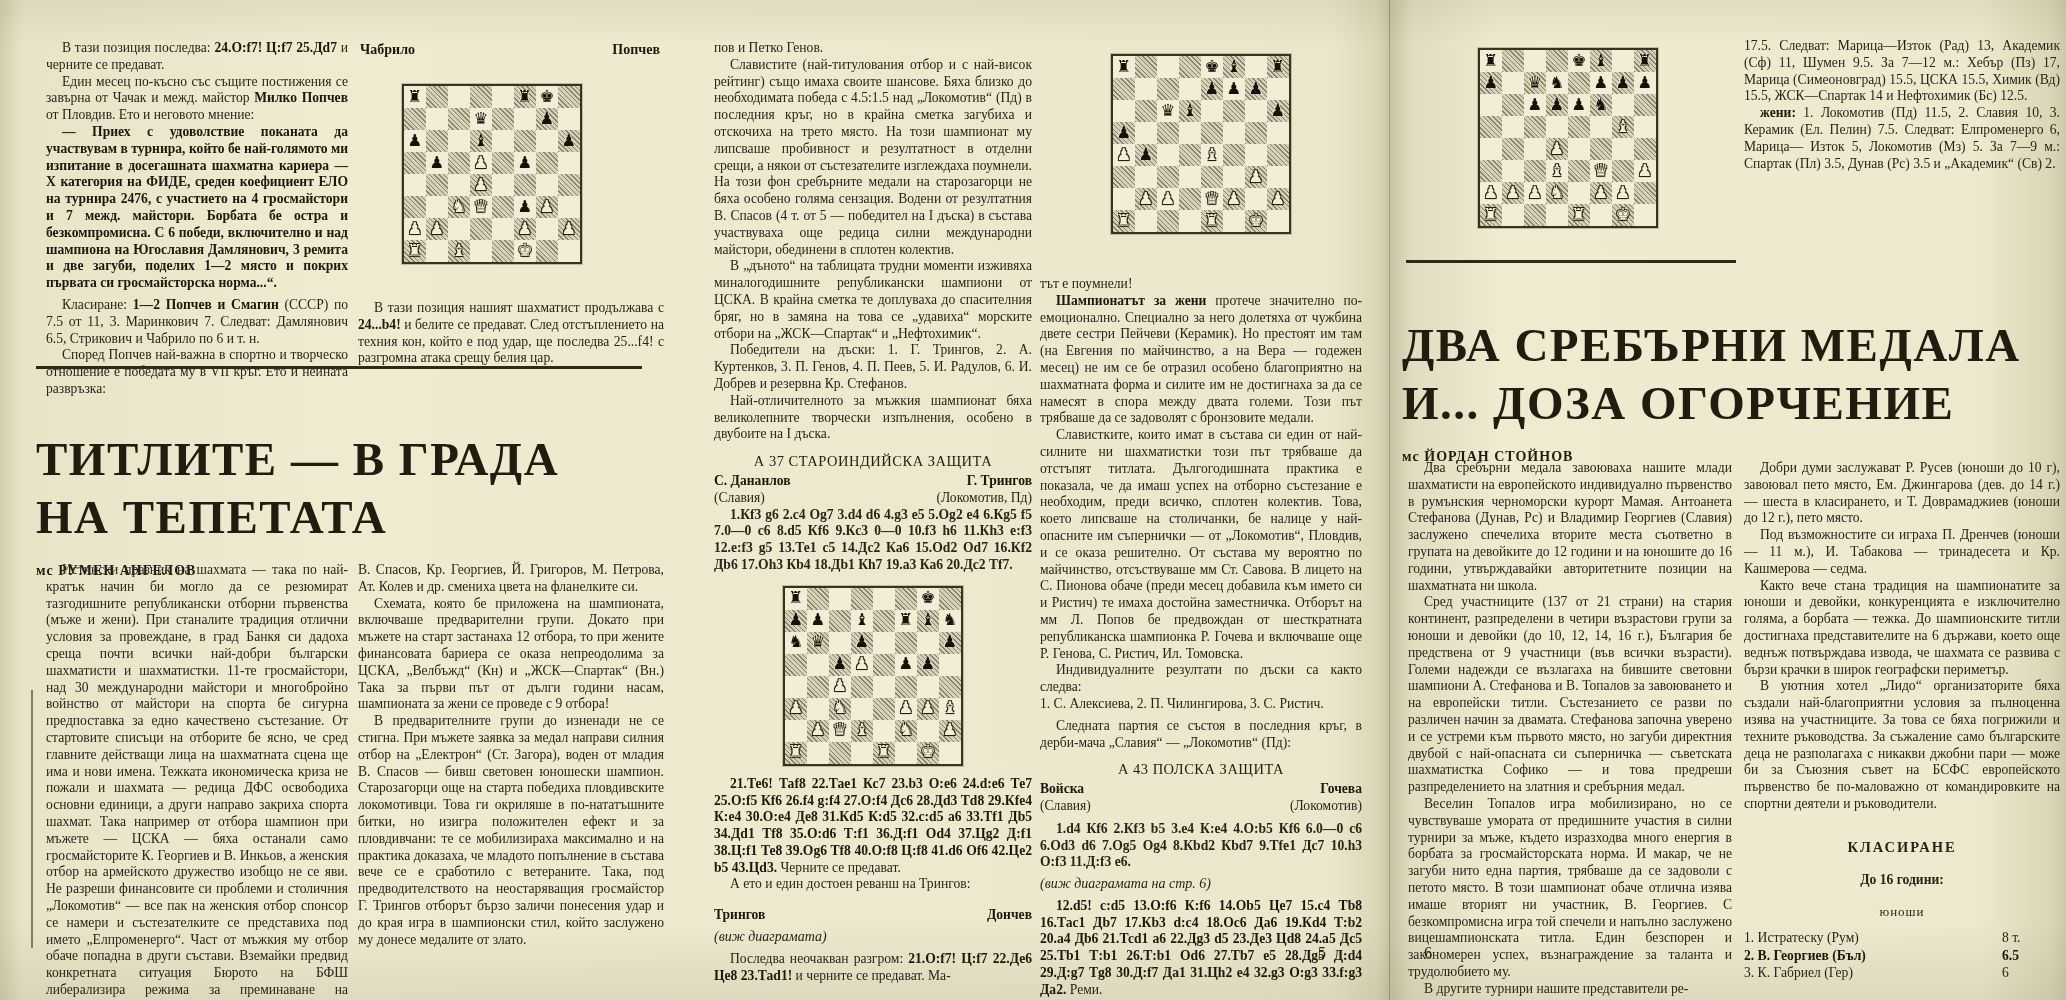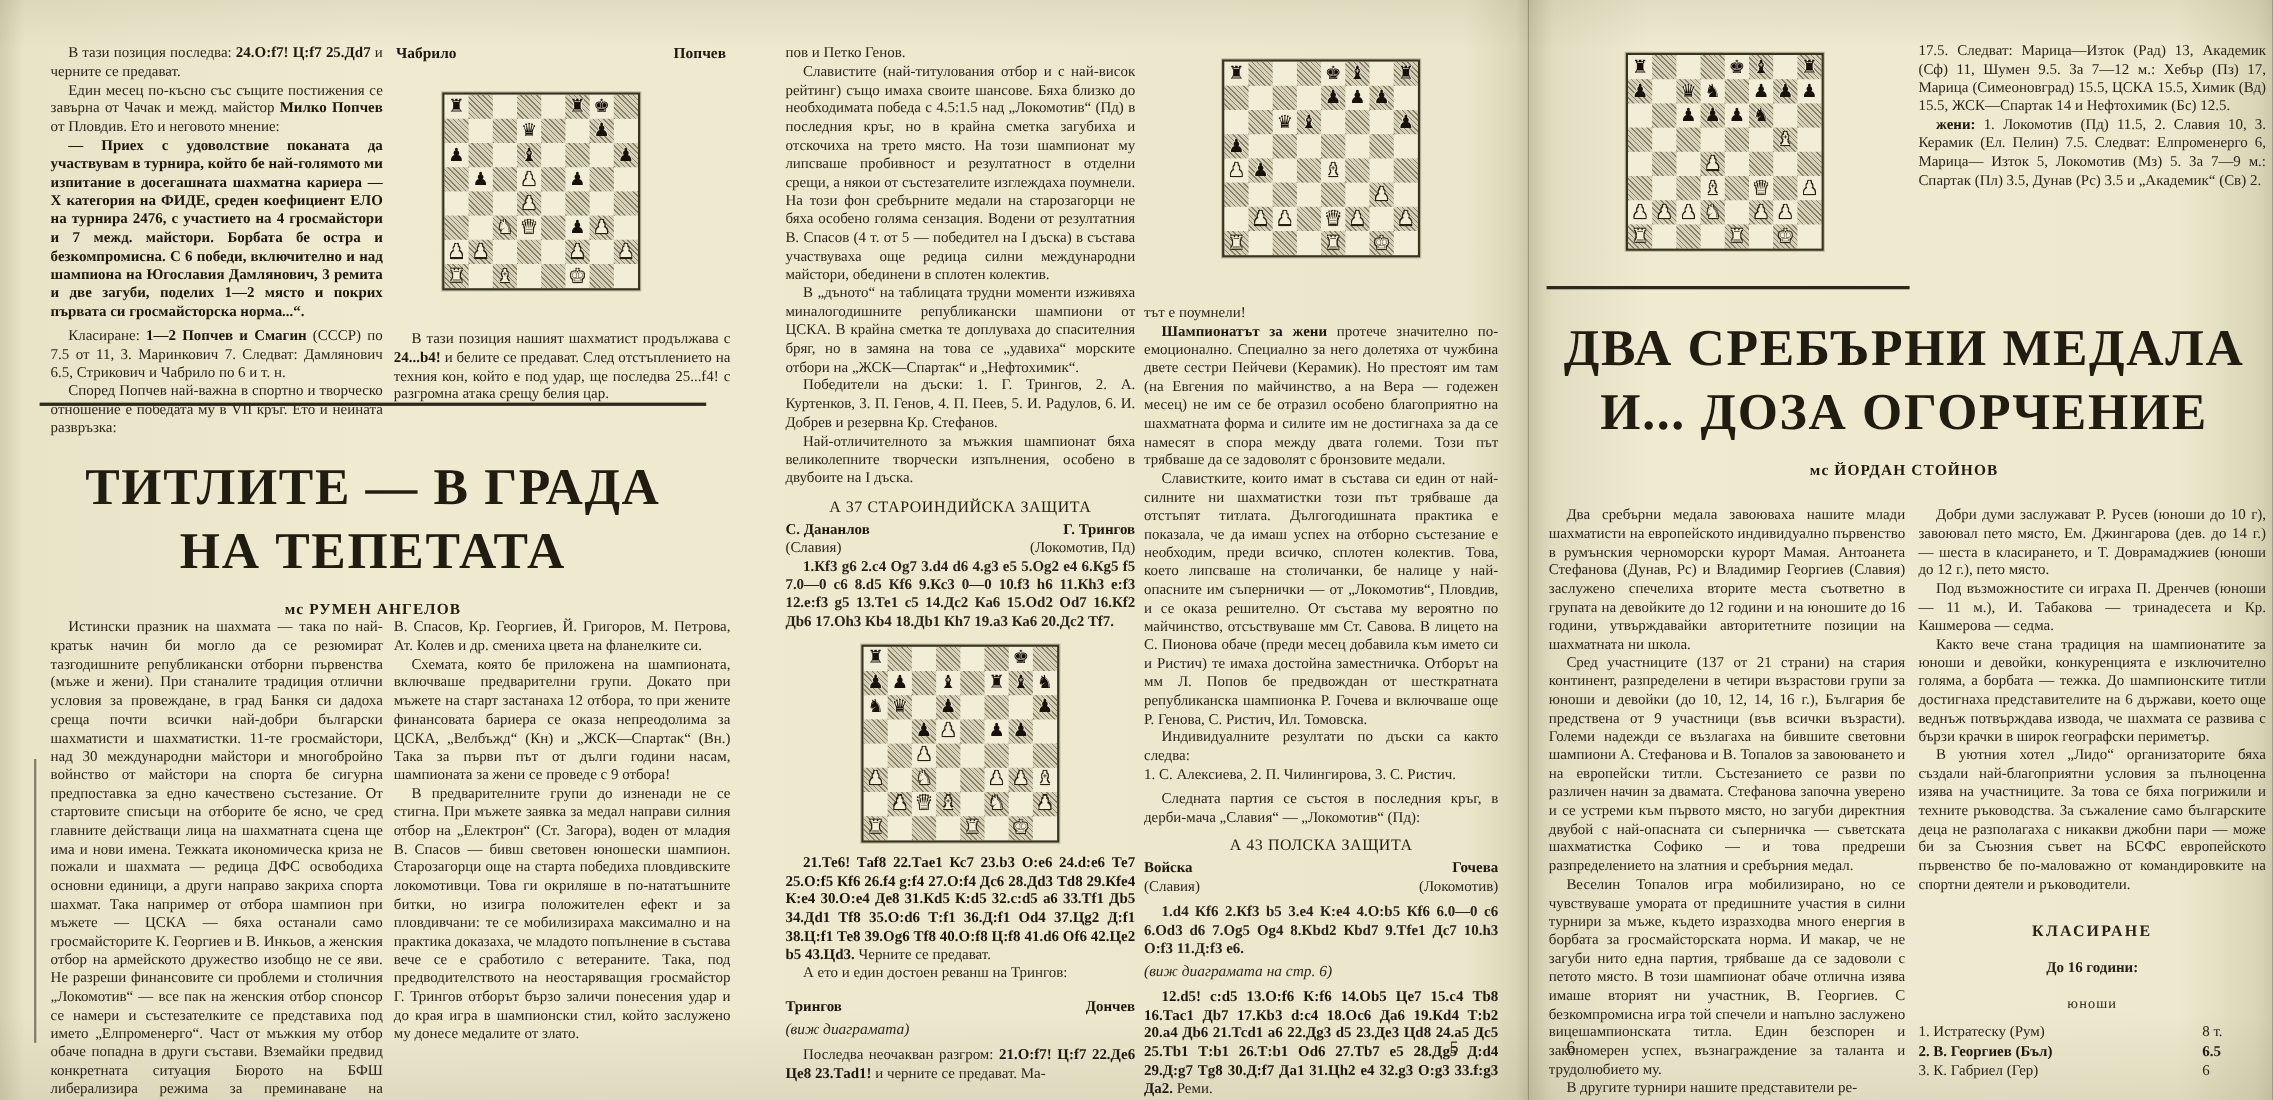--- a/index.html
+++ b/index.html
@@ -13,21 +13,21 @@
   .abs { position:absolute; }
   .col { position:absolute; text-align:justify; font-size:13.6px; line-height:16.8px; }
   .col p { margin:0; text-indent:16px; }
   .col p.ni { text-indent:0; }
   .col p.gap { margin-top:5px; }
   b { color:#1d180d; }
   .rule { position:absolute; height:3px; background:#2e2a1b; }
   .vmark { position:absolute; width:2px; background:rgba(45,40,24,.55); }
   .gutterline { position:absolute; left:1389px; top:0; width:1px; height:1000px; background:rgba(80,72,48,.35); }
 
-  .head { position:absolute; text-align:center; font-weight:bold; color:#211c10; }
+  .head { position:absolute; text-align:left; font-weight:bold; color:#211c10;margin-top:28px; }
   .head .hl { font-size:47px; line-height:58px; letter-spacing:1.5px; white-space:nowrap; }
   .head .by { margin-top:17px; font-size:14px; letter-spacing:1px; font-weight:bold; }
 
   .cap-row { position:absolute; display:flex; justify-content:space-between; font-weight:bold; font-size:14px; color:#1d180d;font-family:Liberation Serif, serif; }
 
   .board { display:grid; grid-template-rows:repeat(8,1fr); grid-template-columns:repeat(8,1fr);
            width:180px; height:180px; border:2px solid #38331f; box-sizing:border-box;
            background:#f2edd6; box-shadow:0 0 0 1px rgba(56,51,31,.25); }
   .sq { position:relative; }
   .sq.d { background-color:rgba(86,78,52,.18);
@@ -186,21 +186,21 @@
         </div>
         <div class="sq d"></div>
         <div class="sq l"></div>
       </div>
   </div>
   <div class="col" style="left:358px; top:300px; width:306px;">
     <p><span>В тази позиция нашият шахматист продължава с </span><b>24...b4!</b><span> и белите се предават. След отстъплението на техния кон, който е под удар, ще последва 25...f4! с разгромна атака срещу белия цар.</span></p>
   </div>
 
   <div class="rule" style="left:36px; top:366px; width:606px;"></div>
-  <div class="head" style="left:36px; top:414px; width:606px;">
+  <div class="head" style="left:36px; top:402px; width:606px;">
     <div class="hl">ТИТЛИТЕ — В ГРАДА</div>
     <div class="hl">НА ТЕПЕТАТА</div>
     <div class="by">мс РУМЕН АНГЕЛОВ</div>
   </div>
 
   <div class="col" style="left:46px; top:562px; width:302px;">
     <p>Истински празник на шахмата — така по най-кратък начин би могло да се резюмират тазгодишните републикански отборни първенства (мъже и жени). При станалите традиция отлични условия за провеждане, в град Банкя си дадоха среща почти всички най-добри български шахматисти и шахматистки. 11-те гросмайстори, над 30 международни майстори и многобройно войнство от майстори на спорта бе сигурна предпоставка за едно качествено състезание. От стартовите списъци на отборите бе ясно, че сред главните действащи лица на шахматната сцена ще има и нови имена. Тежката икономическа криза не пожали и шахмата — редица ДФС освободиха основни единици, а други направо закриха спорта шахмат. Така например от отбора шампион при мъжете — ЦСКА — бяха останали само гросмайсторите К. Георгиев и В. Инкьов, а женския отбор на армейското дружество изобщо не се яви. Не разреши финансовите си проблеми и столичния „Локомотив“ — все пак на женския отбор спонсор се намери и състезателките се представиха под името „Елпроменерго“. Част от мъжкия му отбор обаче попадна в други състави. Вземайки предвид конкретната ситуация Бюрото на БФШ либерализира режима за преминаване на състезателите от едно дружество в друго. По такъв начин водещи играчи, като Д. Дончев,</p>
   </div>
 
   <div class="col" style="left:358px; top:562px; width:306px;">

